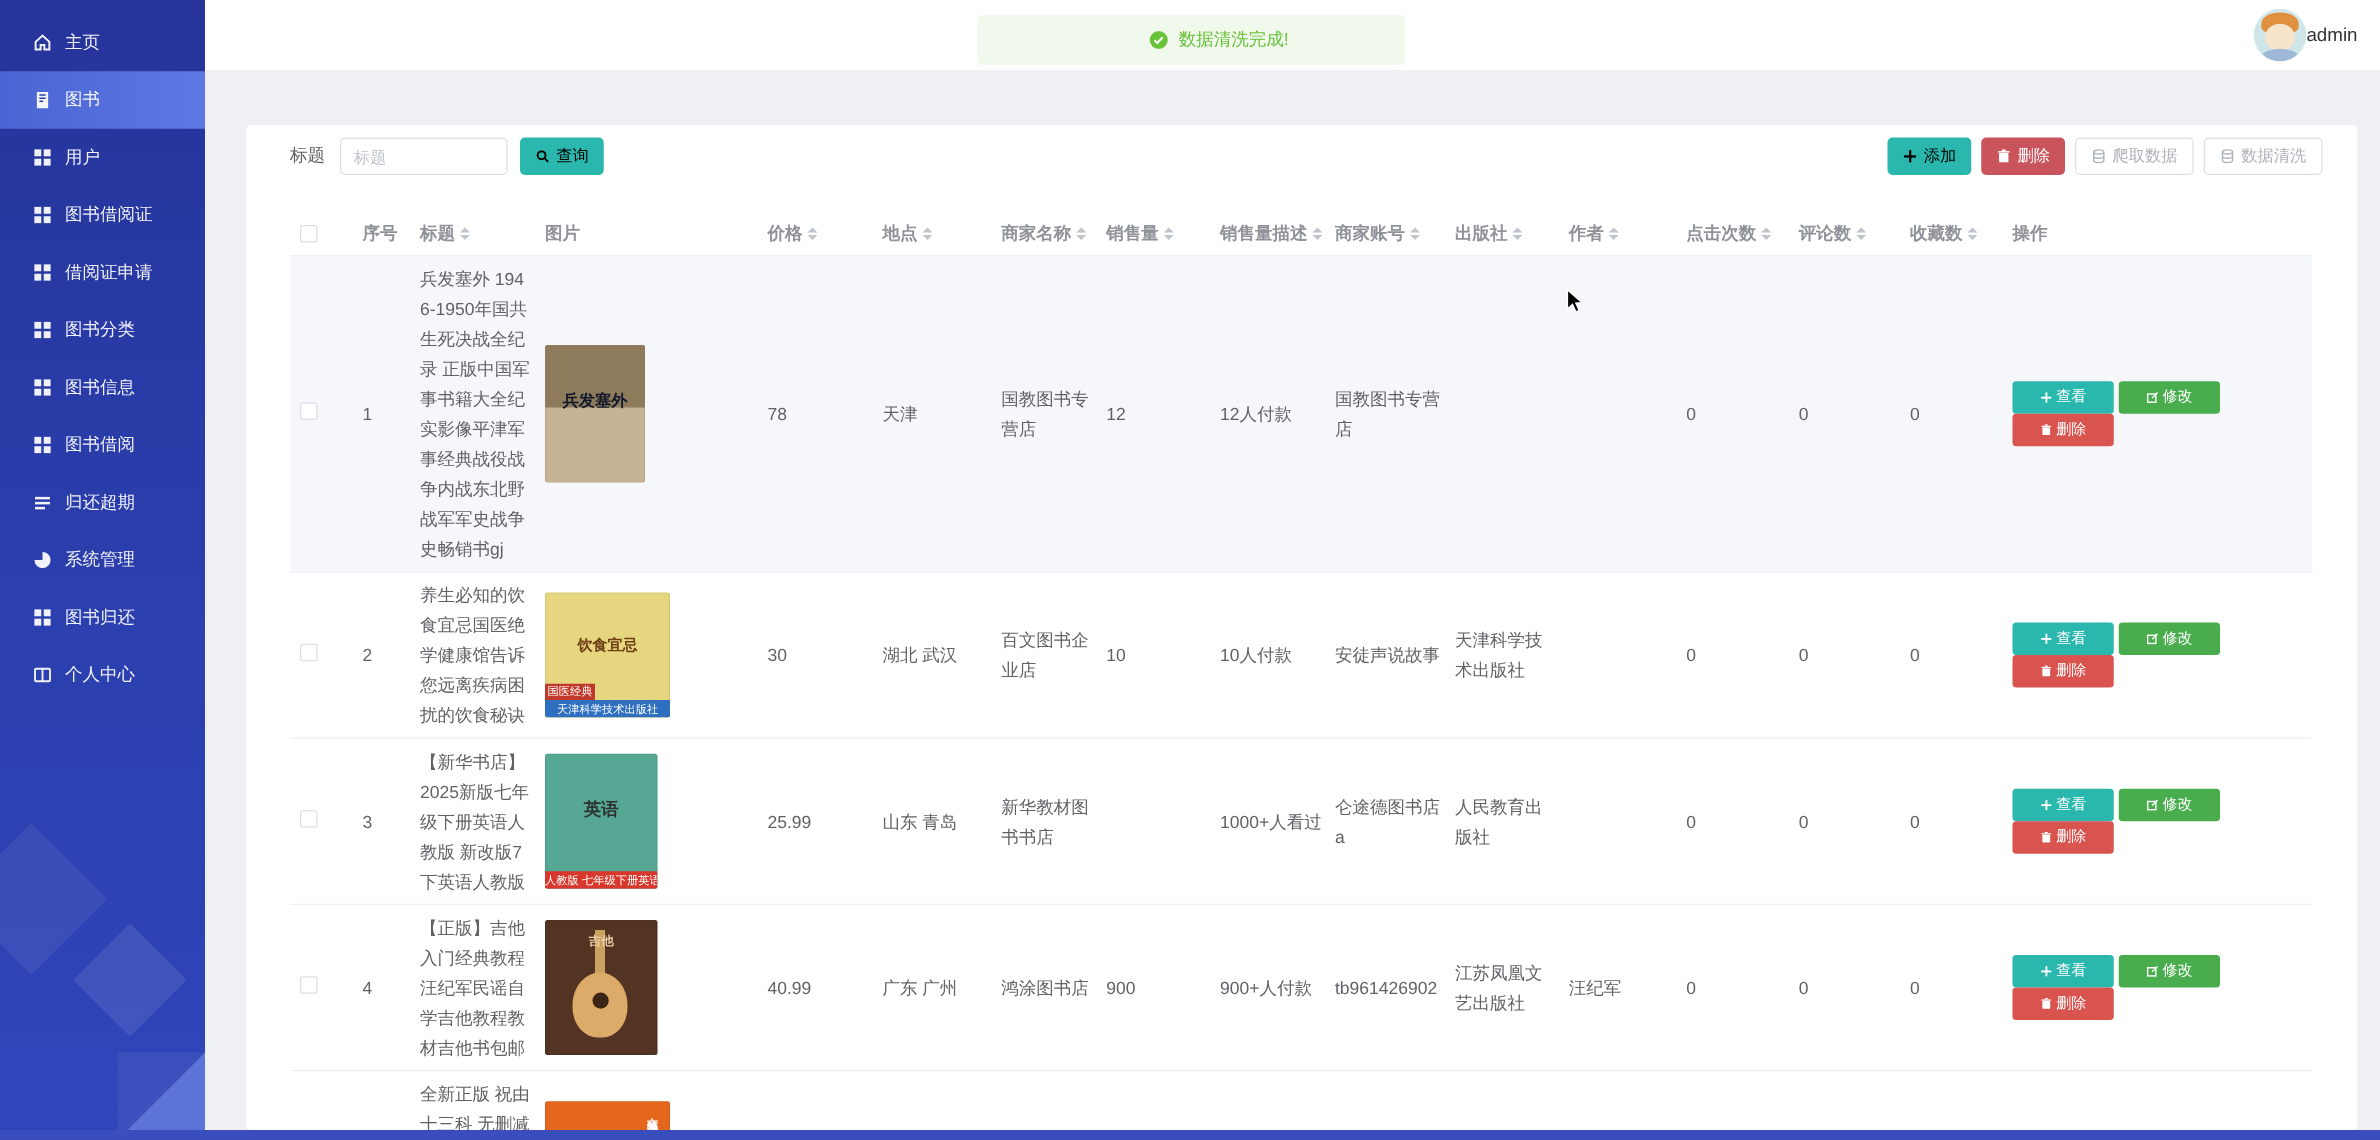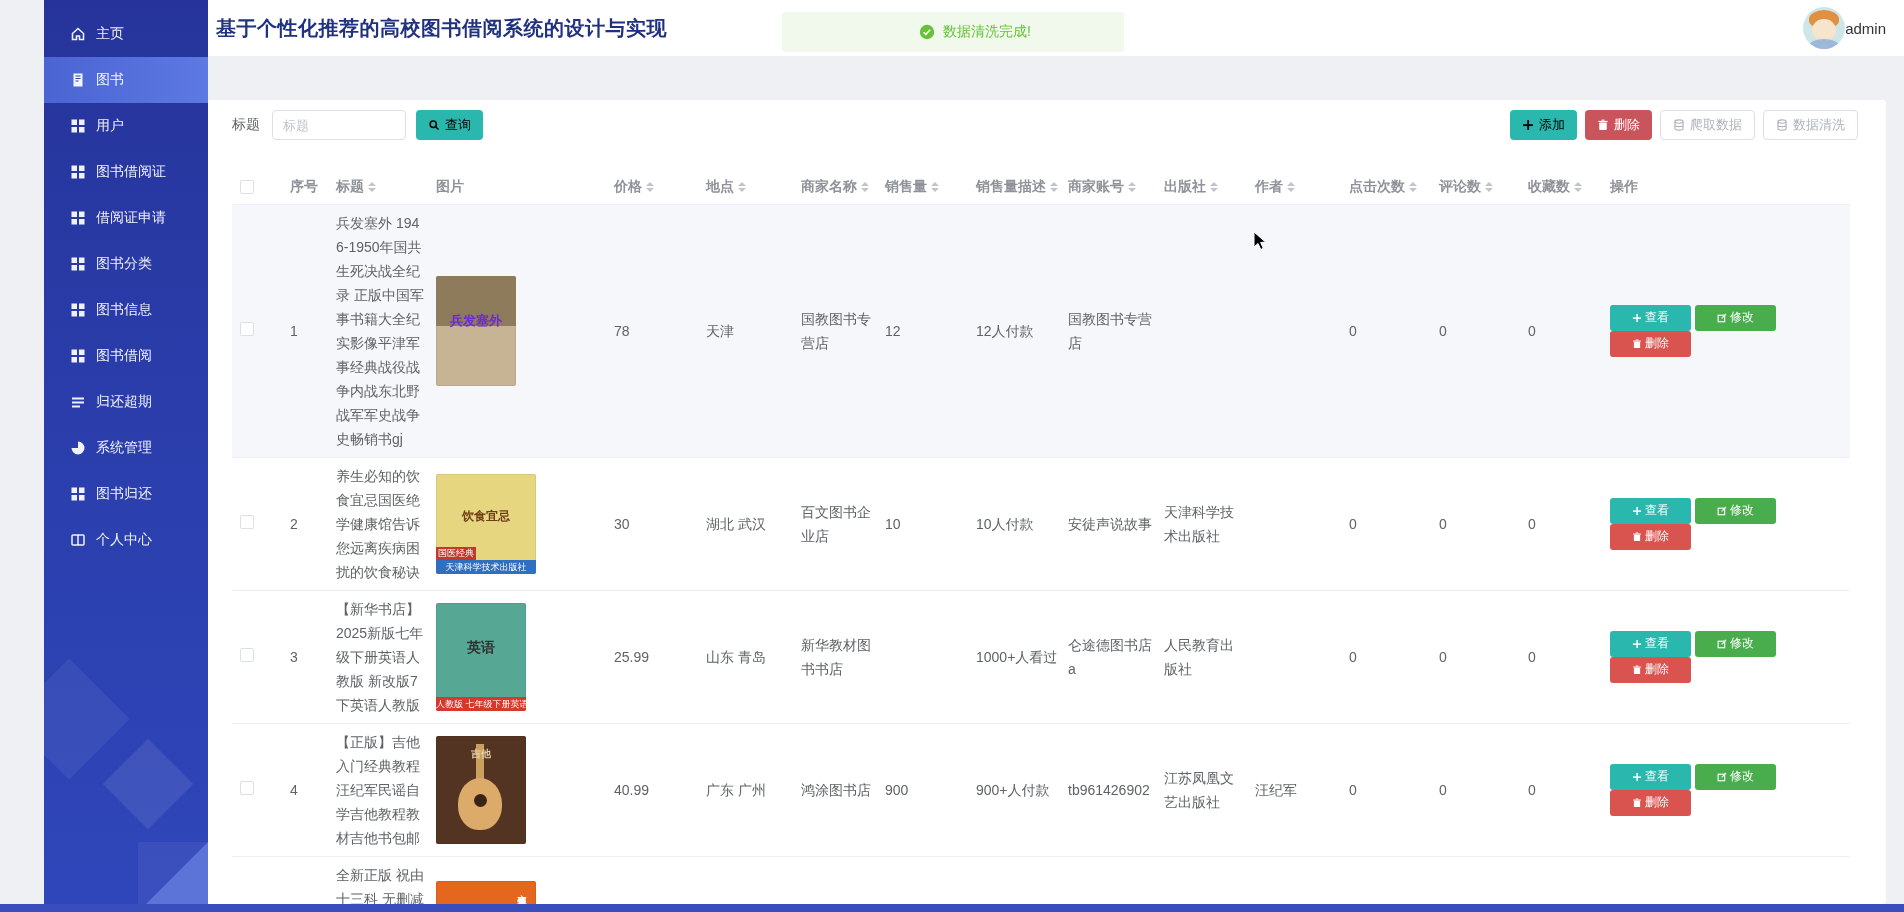--- a/index.html
+++ b/index.html
@@ -1,21 +1,21 @@
 <!DOCTYPE html>
 <html><head>
 <meta charset="utf-8">
 <style>
   * { margin:0; padding:0; box-sizing:border-box; }
   html,body { width:1904px; height:912px; overflow:hidden;
     font-family:"Liberation Sans","DejaVu Sans",sans-serif; background:#eef0f4; }
 
   
   .sidebar { position:fixed; left:0; top:0; width:164px; height:912px; z-index:5;
-    background:linear-gradient(180deg,#26349a 0%,#2b3fae 55%,#2f46ba 100%); overflow:hidden;margin-left:44px; }
+    background:linear-gradient(180deg,#26349a 0%,#2b3fae 55%,#2f46ba 100%); overflow:hidden; }
   .menu { position:relative; padding-top:11px; z-index:2; }
   .menu-item { height:46px; display:flex; align-items:center; padding-left:26px; gap:10px;
     color:rgba(255,255,255,.93); font-size:14px; cursor:pointer; white-space:nowrap; }
   .menu-item .icn { width:16px; height:16px; display:inline-flex; flex:0 0 16px; }
   .menu-item .icn svg { width:16px; height:16px; }
   .menu-item.active { background:linear-gradient(90deg,#4a65d3,#5d79e2); }
   .deco { position:absolute; background:rgba(255,255,255,.06); z-index:1; }
   .deco.c1 { width:86px; height:86px; left:-18px; bottom:150px; transform:rotate(45deg); }
   .deco.c2 { width:64px; height:64px; left:72px; bottom:96px; transform:rotate(45deg); background:rgba(255,255,255,.09); }
   .deco.c3 { width:0; height:0; right:0; bottom:0; border-right:70px solid rgba(120,145,236,.55); border-top:70px solid transparent; }
@@ -212,21 +212,20 @@
         </span>
         <span>个人中心</span>
       </div>
     </div>
   <div class="deco c1"></div>
   <div class="deco c2"></div>
   <div class="deco c3"></div>
 </nav>
 
 <header class="header">
-  <div class="page-title">基于个性化推荐的高校图书借阅系统的设计与实现</div>
   <div class="toast">
     <span class="icn" id="toast-icon">
         <svg viewBox="0 0 16 16">
           <circle cx="8" cy="8" r="7.2" fill="#67c23a"></circle>
           <path d="M4.6 8.2l2.2 2.2 4.4-4.6" stroke="#fff" stroke-width="1.6" fill="none"></path>
         </svg>
       </span>
     <span>数据清洗完成!</span>
   </div>
   <div class="user">
@@ -447,21 +446,21 @@
     <tbody id="grid-body">
         <tr class="hover" style="height: 204px;">
           <td><span class="cbx"></span></td>
           <td>1</td>
           <td>
             <div>兵发塞外 1946-1950年国共生死决战全纪录 正版中国军事书籍大全纪实影像平津军事经典战役战争内战东北野战军军史战争史畅销书gj</div>
           </td>
           <td>
             <div class="cover" style="width: 80px; height: 110px; background: rgb(199, 180, 148);">
               <div class="photo" style="background: rgb(141, 123, 92);"></div>
-              <div class="ctext" style="color: #6d28d9; font-size: 13px;">兵发塞外</div>
+              <div class="ctext" style="color: #0f172a; font-size: 13px;">兵发塞外</div>
             </div>
           </td>
           <td>78</td>
           <td>天津</td>
           <td>国教图书专营店</td>
           <td>12</td>
           <td>12人付款</td>
           <td>国教图书专营店</td>
           <td></td>
           <td></td>

